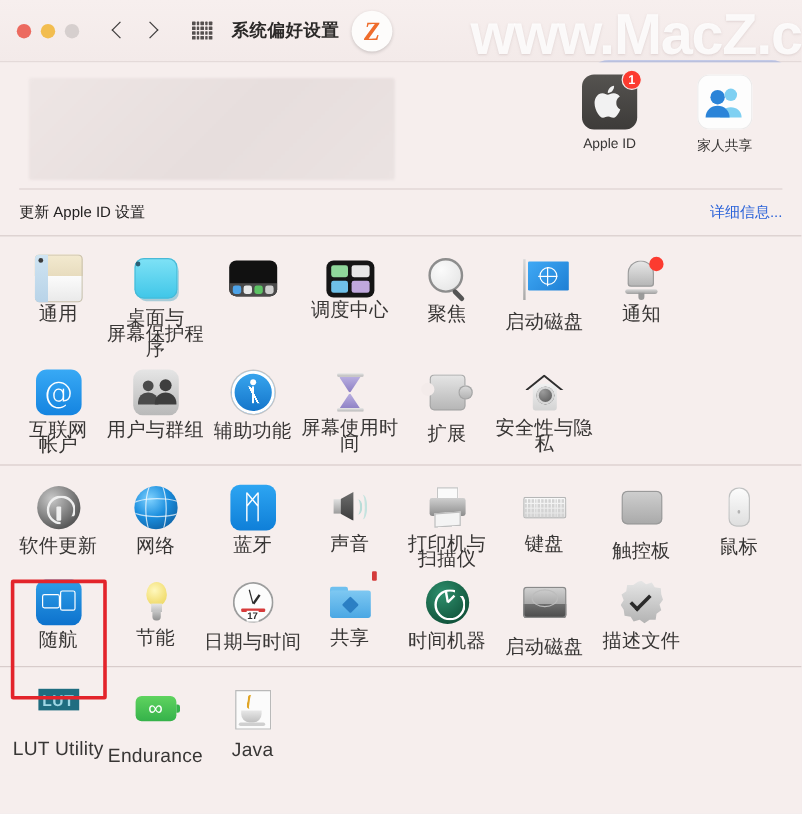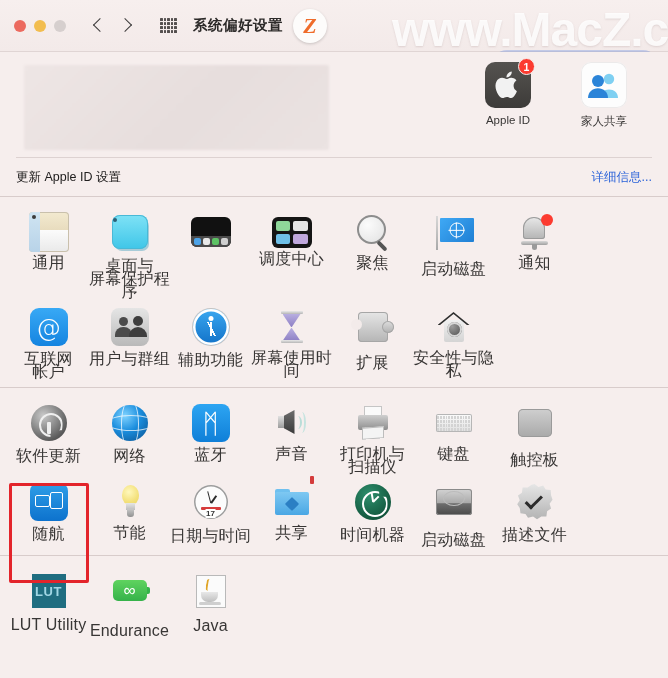--- a/index.html
+++ b/index.html
@@ -693,21 +693,21 @@
   }
 
   
   .minidot {
     position:absolute; left:38px; top:-6px;
     width:4px; height:8px; background:#d43b3b; border-radius:1px;
   }
 
   
   .ic-lut {
-    width: 34px; height: 34px; margin: 3px auto;
+    width: 34px; height: 18px; margin: 3px auto;
     background: #1f6d80;
     display:flex; align-items:center; justify-content:center;
     color:#9fd6e4; font-size:13px; font-weight:bold; letter-spacing:0.5px;
   }
   
   .ic-end {
     width: 34px; height: 21px; margin: 9px auto;
     background: linear-gradient(180deg,#5fd35f,#35b24a);
     border-radius: 5px; position:relative;
     display:flex; align-items:center; justify-content:center;
@@ -1074,20 +1074,28 @@
           </div>
         </div>
         <div class="pref-cell">
           <div class="pref-icon ic">
               <div class="ic-tp"></div>
             </div>
           <div class="pref-label">
             <span>触控板</span>
           </div>
         </div>
+        <div class="pref-cell">
+          <div class="pref-icon ic">
+              <div class="ic-mouse"></div>
+            </div>
+          <div class="pref-label">
+            <span>鼠标</span>
+          </div>
+        </div>
       </div>
 
       <div class="grid-row">
         <div class="pref-cell">
           <div class="pref-icon ic">
             <div class="ic-sidecar">
                 <span class="a"></span>
                 <span class="b"></span>
               </div>
           </div>

